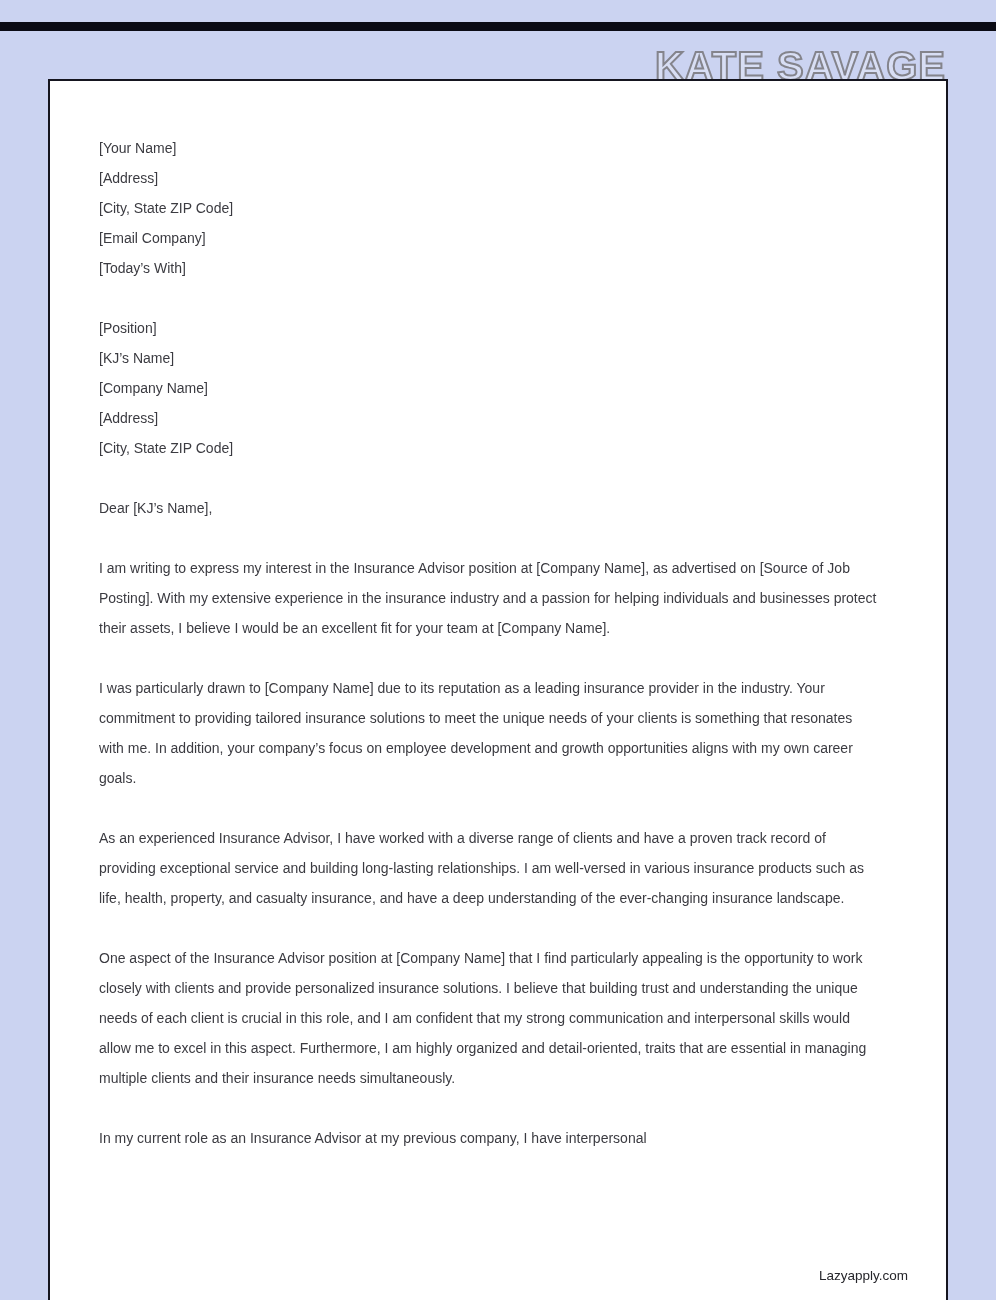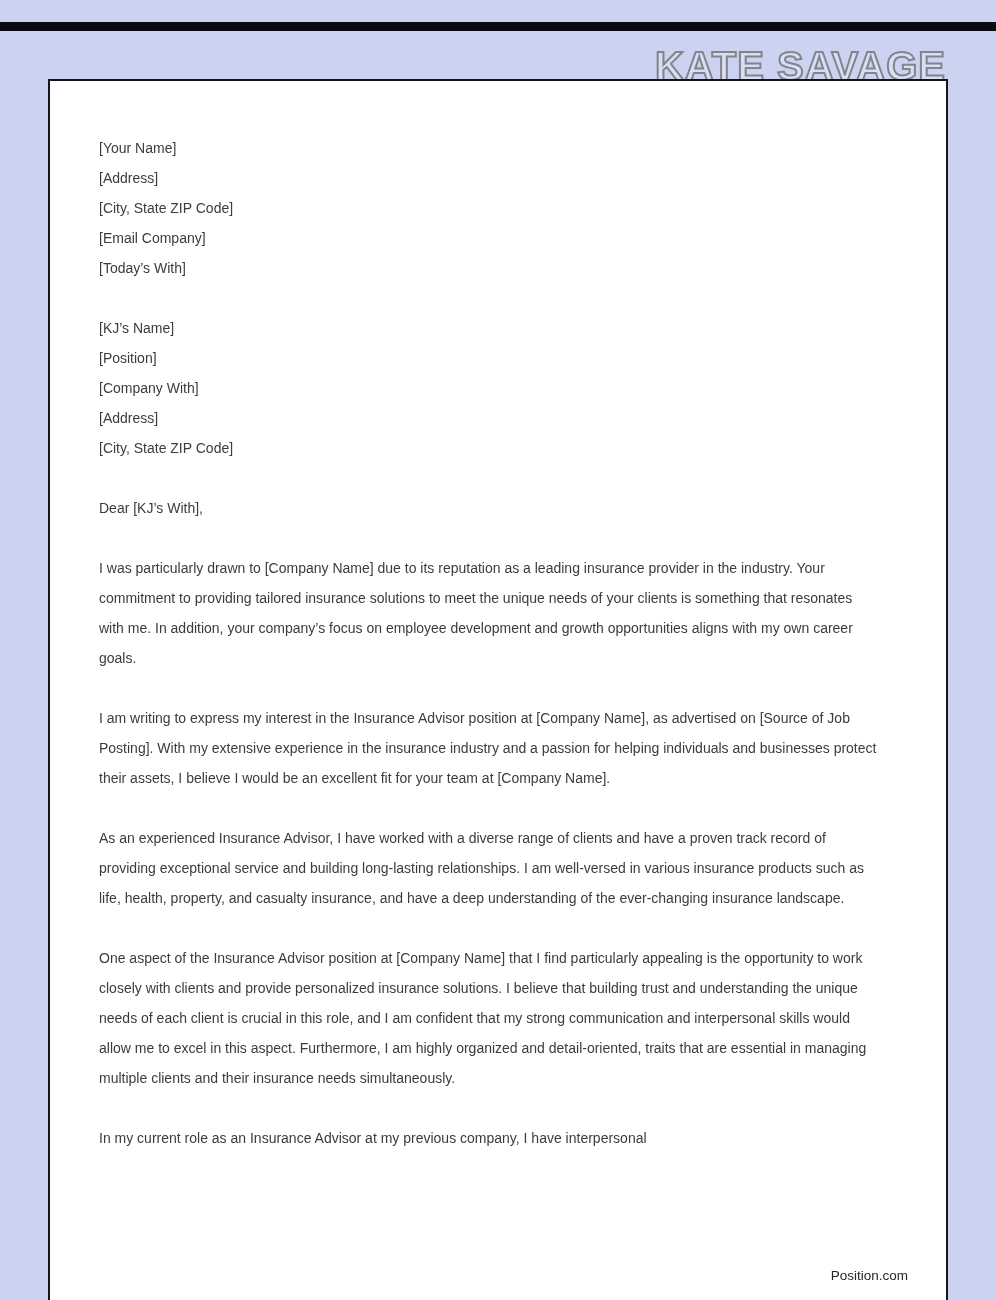--- a/index.html
+++ b/index.html
@@ -94,35 +94,35 @@
 
       <div class="block">
         <p>[Your Name]</p>
         <p>[Address]</p>
         <p>[City, State ZIP Code]</p>
         <p>[Email Company]</p>
         <p>[Today’s With]</p>
       </div>
 
       <div class="block">
+        <p>[Position]</p>
         <p>[KJ’s Name]</p>
-        <p>[Position]</p>
-        <p>[Company With]</p>
+        <p>[Company Name]</p>
         <p>[Address]</p>
         <p>[City, State ZIP Code]</p>
       </div>
 
-      <p class="salutation">Dear [KJ’s With],</p>
+      <p class="salutation">Dear [KJ’s Name],</p>
 
+      <p class="para">I am writing to express my interest in the Insurance Advisor position at [Company Name], as advertised on [Source of Job Posting]. With my extensive experience in the insurance industry and a passion for helping individuals and businesses protect their assets, I believe I would be an excellent fit for your team at [Company Name].</p>
       <p class="para">I was particularly drawn to [Company Name] due to its reputation as a leading insurance provider in the industry. Your commitment to providing tailored insurance solutions to meet the unique needs of your clients is something that resonates with me. In addition, your company’s focus on employee development and growth opportunities aligns with my own career goals.</p>
-      <p class="para">I am writing to express my interest in the Insurance Advisor position at [Company Name], as advertised on [Source of Job Posting]. With my extensive experience in the insurance industry and a passion for helping individuals and businesses protect their assets, I believe I would be an excellent fit for your team at [Company Name].</p>
       <p class="para">As an experienced Insurance Advisor, I have worked with a diverse range of clients and have a proven track record of providing exceptional service and building long-lasting relationships. I am well-versed in various insurance products such as life, health, property, and casualty insurance, and have a deep understanding of the ever-changing insurance landscape.</p>
       <p class="para">One aspect of the Insurance Advisor position at [Company Name] that I find particularly appealing is the opportunity to work closely with clients and provide personalized insurance solutions. I believe that building trust and understanding the unique needs of each client is crucial in this role, and I am confident that my strong communication and interpersonal skills would allow me to excel in this aspect. Furthermore, I am highly organized and detail-oriented, traits that are essential in managing multiple clients and their insurance needs simultaneously.</p>
       <p class="para">In my current role as an Insurance Advisor at my previous company, I have interpersonal</p>
 
     </div>
   </div>
 
-  <div class="watermark">Position.com</div>
+  <div class="watermark">Lazyapply.com</div>
 
   <div class="bottom-bar"></div>
 
 </div>
 
 </body></html>

